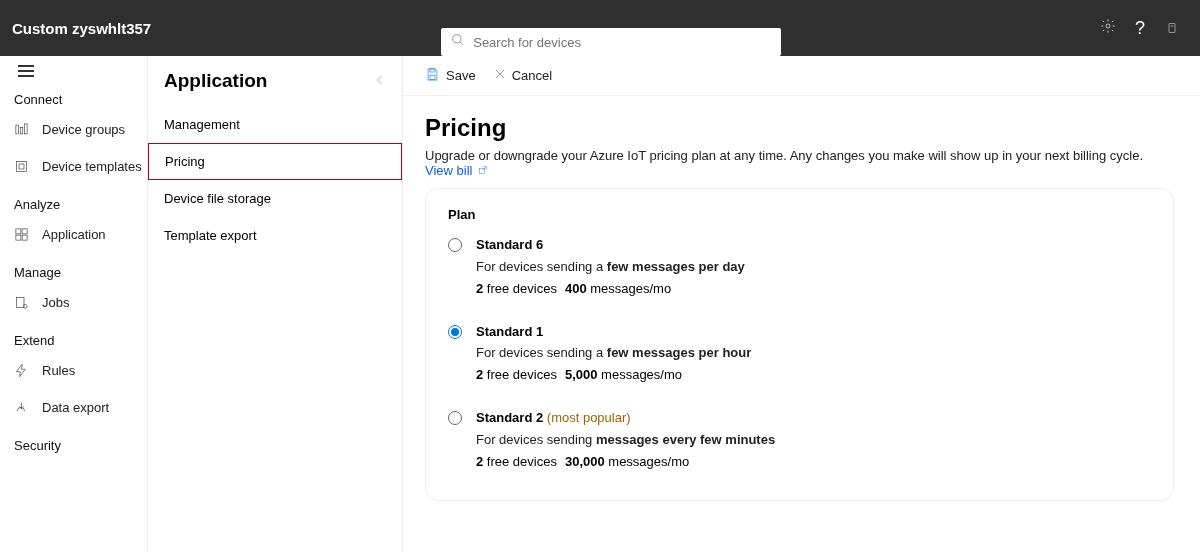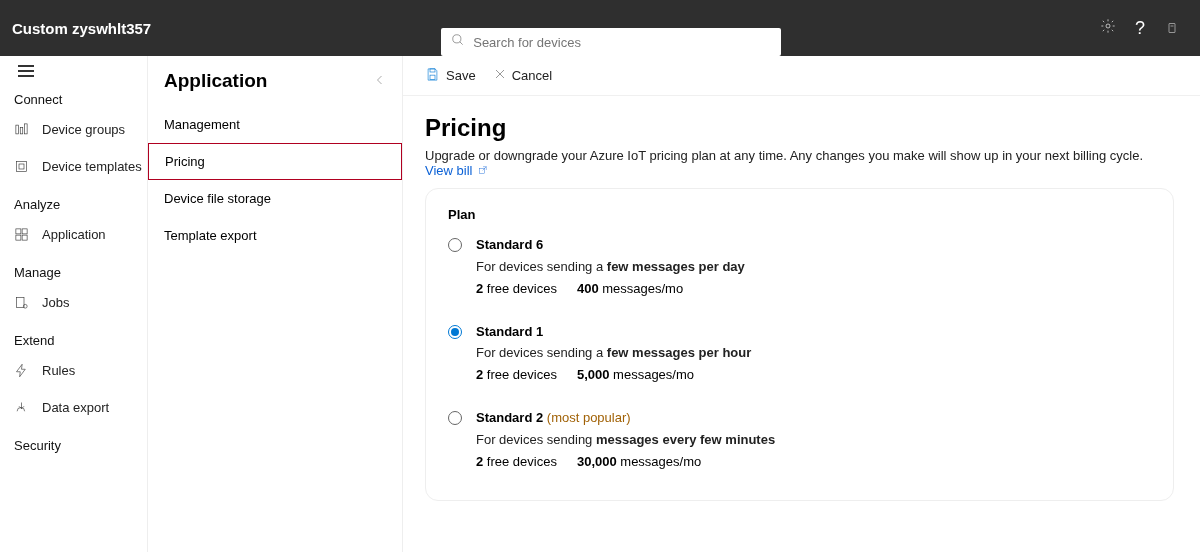--- a/index.html
+++ b/index.html
@@ -56,21 +56,21 @@
 .plan { display:flex; gap:14px; margin-bottom:24px; }
 .plan:last-child { margin-bottom:0; }
 .radio { width:14px; height:14px; border:1px solid #666; border-radius:50%; margin-top:2px; display:flex; align-items:center; justify-content:center; }
 .radio.checked { border-color:#0078d4; }
 .radio.checked::after { content:""; width:8px; height:8px; border-radius:50%; background:#0078d4; }
 .plan-body { font-size:13px; line-height:1.45;}
 .plan-name { font-weight:600; }
 .plan-tag { font-weight:400; color:#a16207; }
 .plan-desc { margin-top:3px; color:#222;}
 .plan-desc .b { font-weight:600;}
-.plan-metrics { margin-top:3px; display:flex; gap:20px;}
+.plan-metrics { margin-top:3px; display:flex; gap:8px;}
 .metric .b { font-weight:600; }
 </style>
 </head>
 <body>
 
 <div class="topbar">
   <div class="title">Custom zyswhlt357</div>
   <div class="searchbox">
     <span>
       <svg viewBox="0 0 24 24">

